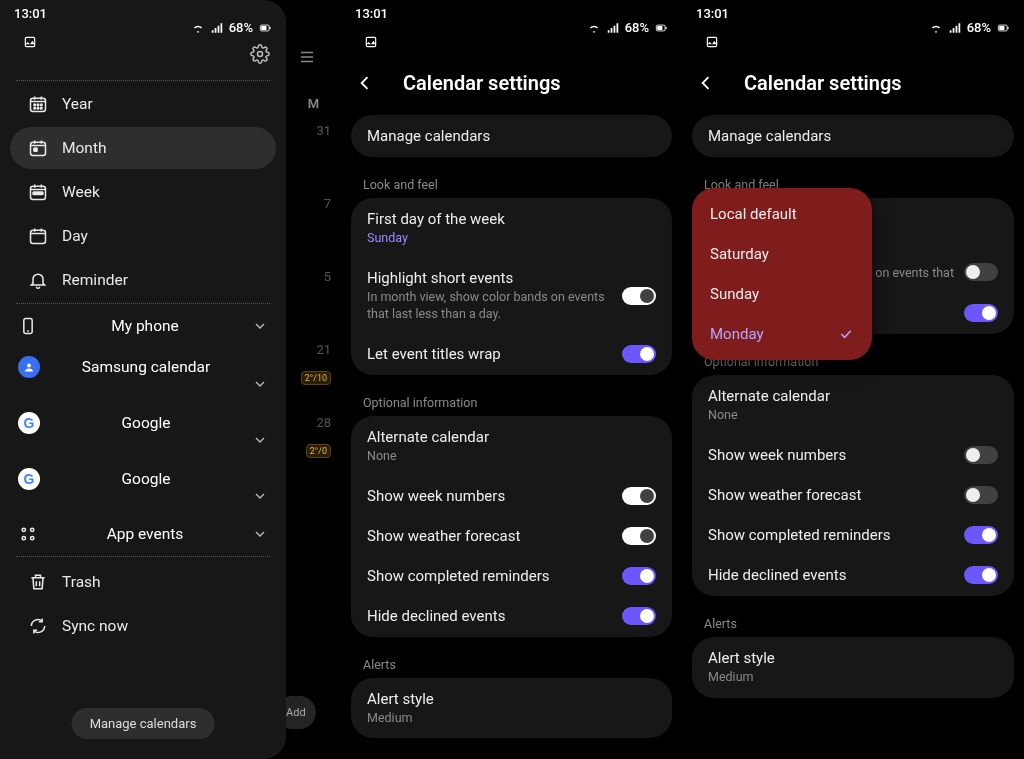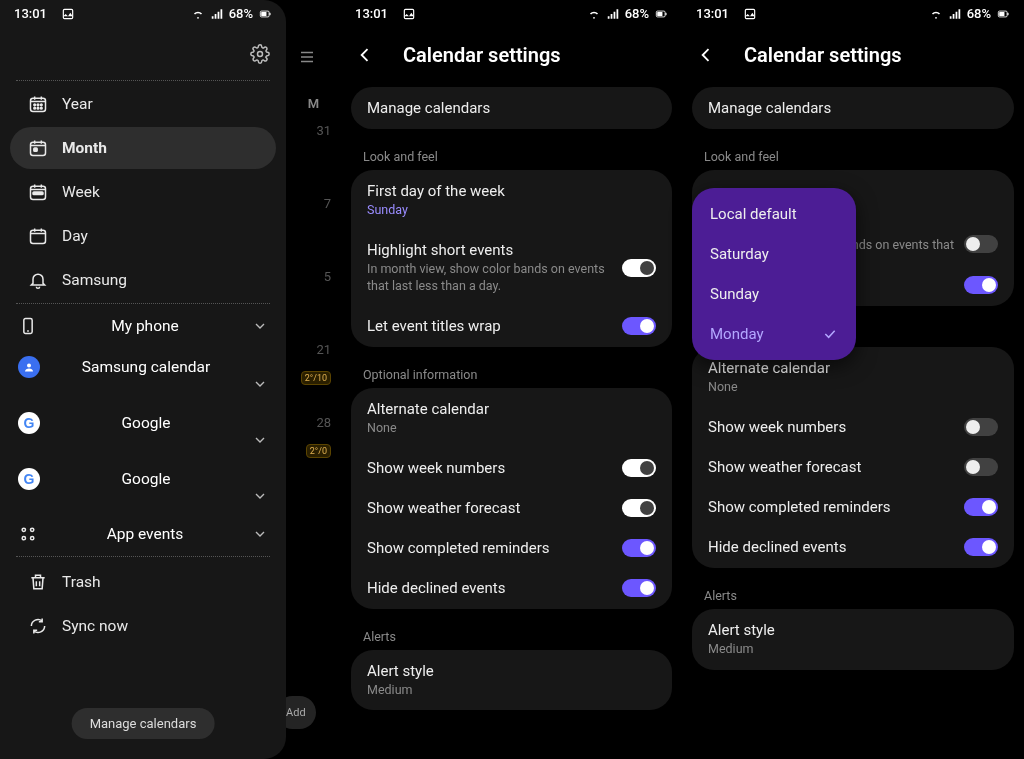--- a/index.html
+++ b/index.html
@@ -23,21 +23,21 @@
 
   
   .status-bar {
     display: flex;
     justify-content: space-between;
     align-items: center;
     padding: 6px 14px 4px;
     font-size: 13px;
     font-weight: 500;
   }
-  .status-left { display: flex; gap: 14px; align-items: center; }
+  .status-left { display: flex; gap: 14px; align-items: center; flex-direction: column; }
   .status-right { display: flex; gap: 5px; align-items: center; }
   .status-icon { width: 14px; height: 14px; }
 
   
   .sidebar {
     background: #171717;
     height: 100%;
     position: absolute;
     left: 0; top: 0; right: 55px;
     border-top-right-radius: 22px;
@@ -58,21 +58,21 @@
   .nav-item {
     display:flex;
     align-items:center;
     gap: 14px;
     padding: 11px 18px;
     font-size: 15.5px;
     color: #e9e9e9;
     border-radius: 22px;
     margin: 2px 10px;
   }
-  .nav-item.selected { background:#2e2e2e; font-weight:700; }
+  .nav-item.selected { background:#2e2e2e; font-weight:400; }
   .nav-icon { width: 20px; height: 20px; flex-shrink:0; color:#e9e9e9; }
   .expand-row {
     display:flex; align-items:center; gap:14px;
     padding: 10px 18px;
     font-size: 15.5px;
     text-align: center;
   }
   .expand-label { flex:1; }
   .chevron { width:16px; height:16px; color:#bbb; }
   .account-row { align-items:center; }
@@ -148,22 +148,22 @@
     width:14px; height:14px; border-radius:50%; background:#eee;
   }
   .toggle.on{ background:#6c57ff; }
   .toggle.on::after{ left:auto; right:2px; background:#fff; }
   .toggle.white-on{ background:#fff; }
   .toggle.white-on::after{ left:auto; right:2px; background:#414141; }
 
   
   .popup{
     position:absolute;
-    top:188px; left:10px; width:164px;
-    background:#4c1d95; border-radius:22px;
+    top:188px; left:10px; width:180px;
+    background:#7f1d1d; border-radius:22px;
     padding:6px 0;
     box-shadow:0 6px 20px rgba(0,0,0,0.6);
   }
   .popup-item{
     display:flex; align-items:center; justify-content:space-between;
     padding:11px 18px; font-size:15px; color:#eee;
   }
   .popup-item.selected{ color:#b3a7ff;gap:45px; }
   .check{ width:16px;height:16px; color:#b3a7ff; }
 
@@ -255,21 +255,21 @@
       <svg class="nav-icon" viewBox="0 0 24 24" fill="none" stroke="currentColor" stroke-width="1.8">
           <rect x="3" y="5" width="18" height="16" rx="3"></rect>
           <path d="M3 9h18M8 3v4M16 3v4"></path>
         </svg>
       <span>Day</span>
     </div>
     <div class="nav-item">
       <svg class="nav-icon" viewBox="0 0 24 24" fill="none" stroke="currentColor" stroke-width="1.8">
           <path d="M18 16v-5a6 6 0 10-12 0v5l-2 2h16zM10 20a2 2 0 004 0"></path>
         </svg>
-      <span>Samsung</span>
+      <span>Reminder</span>
     </div>
 
     <hr class="dotted-divider">
 
     <div class="expand-row">
       <svg class="nav-icon" viewBox="0 0 24 24" fill="none" stroke="currentColor" stroke-width="1.8">
           <rect x="7" y="3" width="10" height="18" rx="2"></rect>
           <path d="M11 18h2"></path>
         </svg>
       <span class="expand-label">My phone</span>

